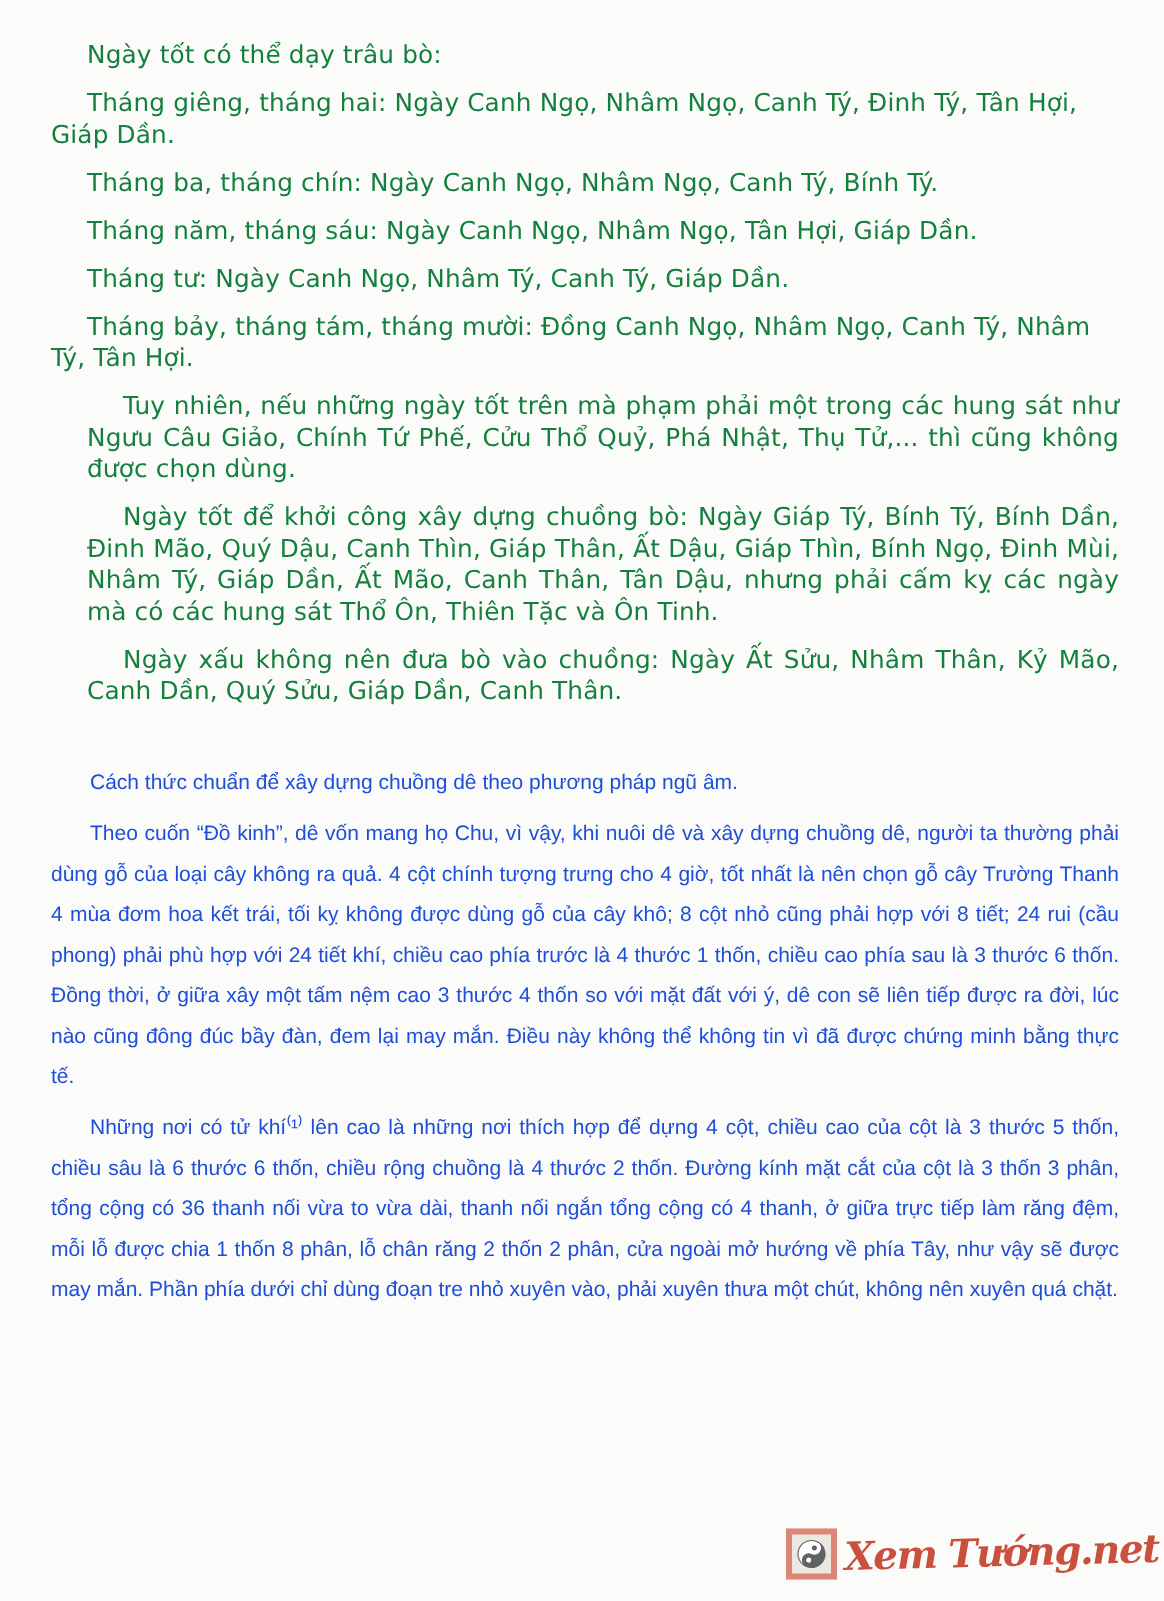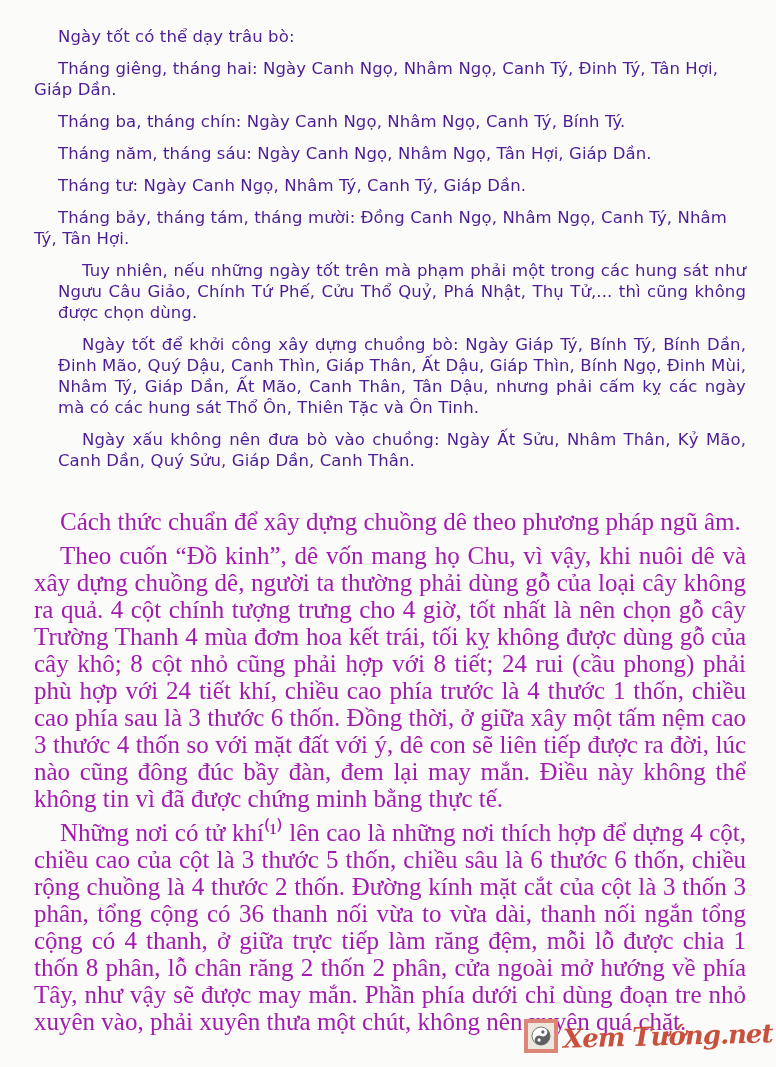--- a/index.html
+++ b/index.html
@@ -18,31 +18,31 @@
     position:relative;
   }
   
   .hand{
     font-family:"DejaVu Sans",sans-serif;
     font-size:16.5px;
     line-height:21px;
     letter-spacing:.1px;
     margin:0 0 11px 0;
     text-indent:24px;
-    color:#4c1d95;
+    color:#15803d;
   }
   .hand.just{text-align:justify;margin-left:24px;}
   
   .serif{
-    font-family:Liberation Serif, serif;
-    font-size:25px;
+    font-family:Liberation Sans, sans-serif;
+    font-size:14px;
     line-height:27px;
     margin:0 0 7px 0;
     text-indent:26px;
-    color:#a21caf;
+    color:#1d4ed8;
   }
   .serif.just{text-align:justify;}
   .section-gap{height:26px;}
   
   .watermark{
     position:absolute;
     right:4px;
     bottom:14px;
     display:flex;
     align-items:center;

